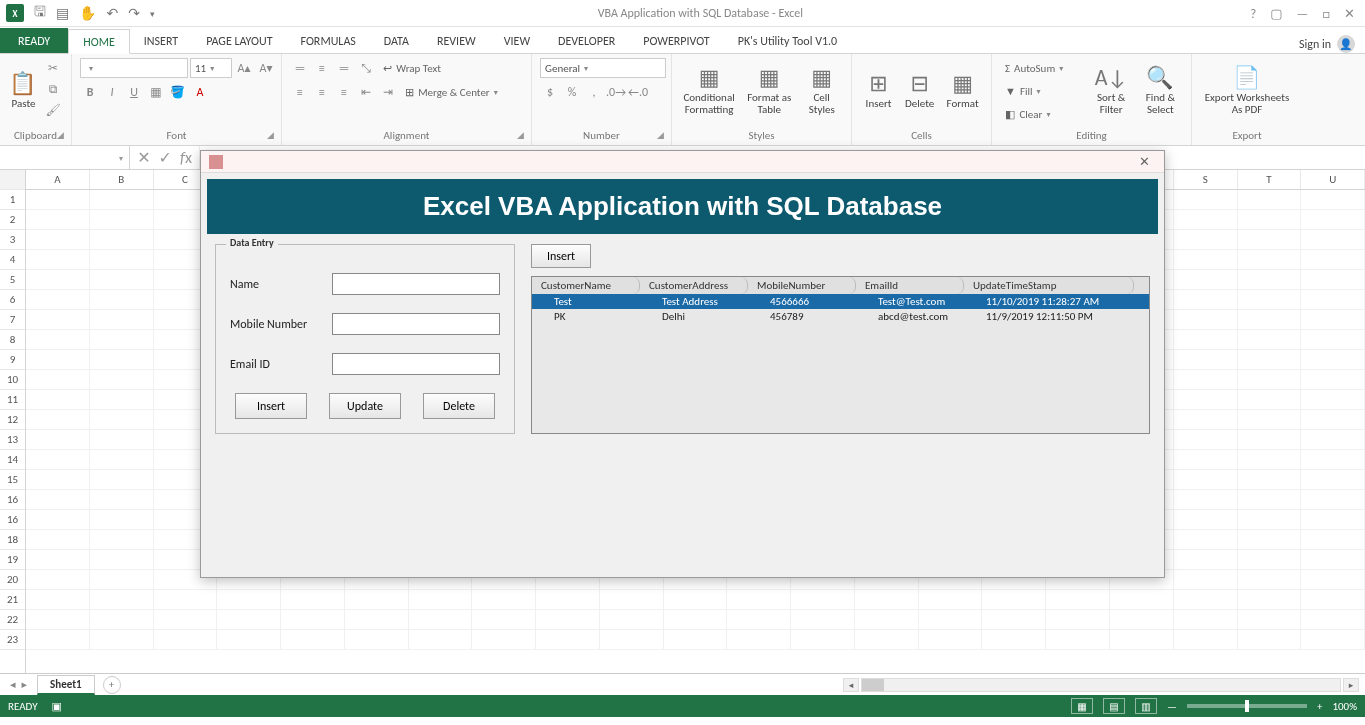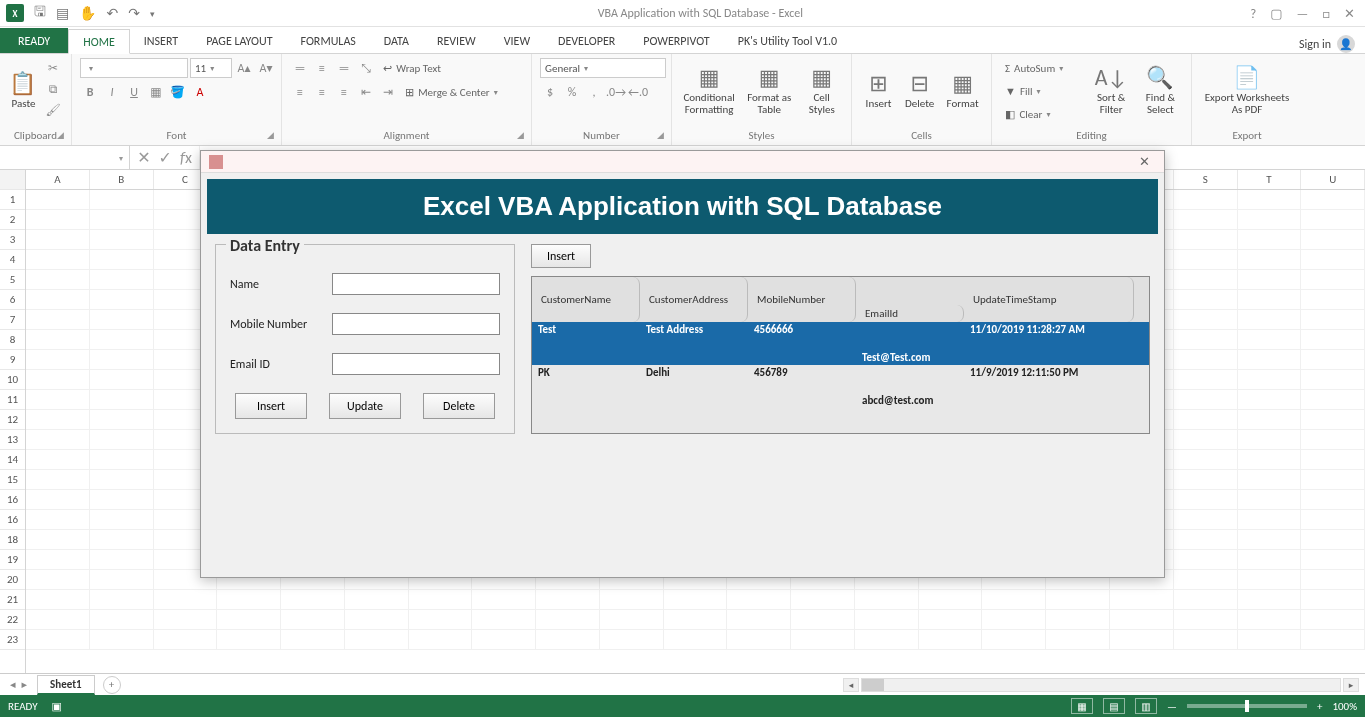--- a/index.html
+++ b/index.html
@@ -57,37 +57,37 @@
 .cells .cell { width:64px; border-right:1px solid #f0f0f0; border-bottom:1px solid #f0f0f0; }
 
 
 .userform { position:absolute; left:200px; top:150px; width:965px; height:428px; background:#f0f0f0; border:1px solid #9a9a9a; box-shadow:0 3px 12px rgba(0,0,0,.25); }
 .uf-titlebar { height:22px; background:#fdf3f3; display:flex; align-items:center; padding:0 8px; border-bottom:1px solid #ddd; justify-content:space-between;}
 .uf-titlebar .uf-ico { width:14px; height:14px; background:#d89090; }
 .uf-titlebar .uf-x { font-size:13px; color:#666; cursor:pointer; padding:0 6px;}
 .uf-banner { background:#0d5a6f; color:#fff; font-size:26px; font-weight:bold; text-align:center; padding:12px 0; margin:6px; font-family: Arial, sans-serif; }
 .uf-content { display:flex; gap:16px; padding:4px 14px 10px 14px; }
 .uf-fieldset { border:1px solid #bbb; width:300px; padding:10px 14px 14px 14px; position:relative; }
-.uf-fieldset .legend { position:absolute; top:-9px; left:10px; background:#f0f0f0; padding:0 4px; font-size:16px; font-weight:bold; color:#333;}
+.uf-fieldset .legend { position:absolute; top:-9px; left:10px; background:#f0f0f0; padding:0 4px; font-size:10px; font-weight:bold; color:#333;}
 .uf-row { display:flex; align-items:center; margin:18px 0; gap:10px;}
 .uf-row label { width:92px; font-size:12px; color:#222;}
 .uf-row input { flex:1; height:22px; border:1px solid #888; background:#fff; font-size:12px; padding:0 4px;}
 .uf-btns { display:flex; gap:22px; margin-top:18px; justify-content:center; }
 .uf-btn { width:72px; height:26px; background:linear-gradient(#fdfdfd,#e6e6e6); border:1px solid #999; font-size:12px; cursor:pointer; }
 .uf-right { flex:1; display:flex; flex-direction:column; gap:8px;}
 .uf-refresh { align-self:flex-start; width:60px; height:24px; background:linear-gradient(#fdfdfd,#e6e6e6); border:1px solid #999; font-size:12px; cursor:pointer;}
 .uf-list { flex:1; background:#e8e8e8; border:1px solid #888; font-size:11px; }
 .uf-lh { display:flex; background:#e0e0e0; }
 .uf-lh .c { padding:2px 6px; border-right:1px solid #bbb; color:#333; display:flex; align-items:center; gap:3px;border-radius:7px;}
 .uf-lh .c::before { content:""; display:inline-block; width:0; height:0; }
 .uf-lr { display:flex; }
-.uf-lr .c { padding:1px 6px; color:#222;font-weight:bold; }
+.uf-lr .c { padding:1px 22px; color:#222; }
 .uf-lr.sel { background:#1a6aa8; color:#fff;}
 .uf-lr.sel .c { color:#fff; }
-.col-cn { width:108px;} .col-ca { width:108px;} .col-mn { width:108px;} .col-ei { width:108px;margin-top:28px;} .col-ts { width:170px;}
+.col-cn { width:108px;} .col-ca { width:108px;} .col-mn { width:108px;} .col-ei { width:108px;} .col-ts { width:170px;}
 
 
 .sheettabs { height:22px; border-top:1px solid #ccc; background:#fff; display:flex; align-items:center; font-size:11px;}
 .sheettabs .navs { display:flex; gap:6px; padding:0 10px; color:#888;}
 .sheettabs .tab { padding:2px 12px; border:1px solid #ccc; border-bottom:2px solid #217346; background:#fff; font-weight:bold; color:#333; cursor:pointer;}
 .sheettabs .add { width:18px; height:18px; border:1px solid #ccc; border-radius:50%; display:flex; align-items:center; justify-content:center; margin-left:8px; color:#777; cursor:pointer;}
 .sheettabs .hscroll { flex:1; display:flex; justify-content:flex-end; align-items:center; padding:0 6px; gap:2px;}
 .hscroll .track { width:480px; height:14px; background:#f0f0f0; border:1px solid #ddd; position:relative;}
 .hscroll .thumb { position:absolute; left:0; top:0; height:12px; width:22px; background:#cdcdcd;}
 .hscroll .arr { width:16px; height:14px; background:#f0f0f0; border:1px solid #ddd; display:flex; align-items:center; justify-content:center; font-size:9px; color:#666; cursor:pointer;}

